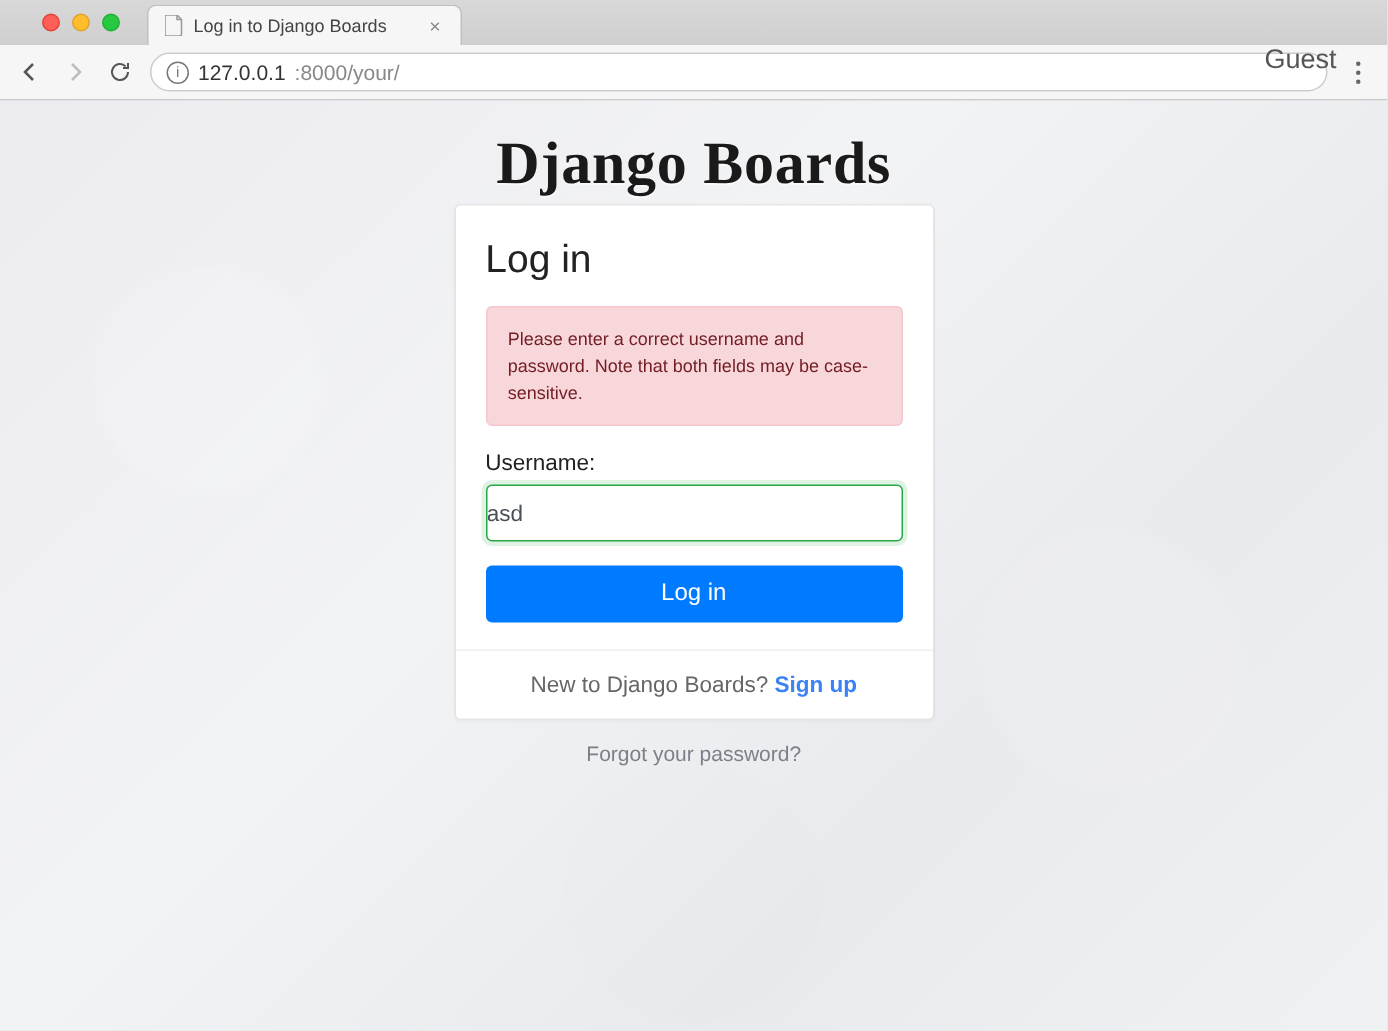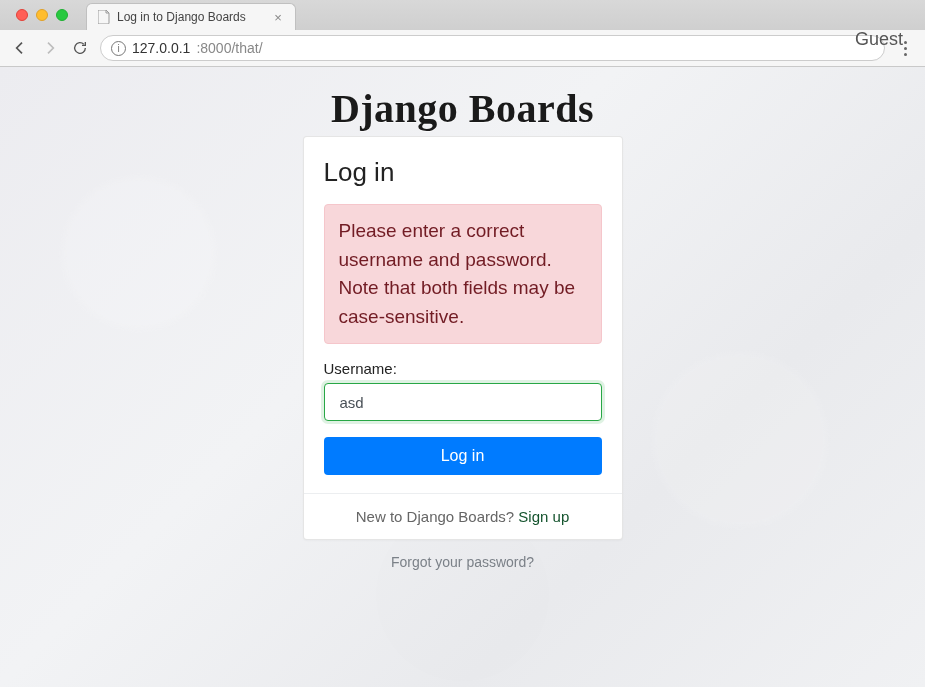--- a/index.html
+++ b/index.html
@@ -16,21 +16,21 @@
     }
     
     .browser-chrome {
       background: linear-gradient(#f6f6f6, #e8e8e8);
       border-bottom: 1px solid #c9c9c9;
     }
     .tab-bar {
       display: flex;
       align-items: center;
       height: 30px;
-      padding: 0 12px;
+      padding: 0 24px;
       background: linear-gradient(#d8d8d8, #cfcfcf);
       position: relative;
     }
     .traffic-lights {
       display: flex;
       gap: 8px;
       align-items: center;
       padding: 0 6px 0 4px;
     }
     .tl {
@@ -186,37 +186,37 @@
       font-weight: 500;
       color: #222;
       margin-bottom: 16px;
     }
     .alert-error {
       background: #f8d7da;
       border: 1px solid #f5c6cb;
       color: #721c24;
       border-radius: 4px;
       padding: 12px 14px;
-      font-size: 19px;
+      font-size: 12px;
       line-height: 1.5;
       margin-bottom: 16px;
     }
     .form-group { margin-bottom: 14px; }
     .form-group label {
       display: block;
       font-size: 15px;
       color: #222;
       margin-bottom: 6px;
     }
     .form-control {
       width: 100%;
       height: 38px;
       border: 1px solid #cfd4da;
       border-radius: 4px;
-      padding: 0 15px;
+      padding: 0 0;
       font-size: 15px;
       color: #495057;
       background: #fff;
     }
     .form-control.valid {
       border-color: #28a745;
       outline: none;
       box-shadow: 0 0 0 3px rgba(40,167,69,0.15);
     }
     .btn-primary {
@@ -232,21 +232,21 @@
       margin-top: 2px;
     }
     .card-footer {
       margin: 18px -20px -14px;
       border-top: 1px solid #eceef0;
       padding: 14px 10px;
       text-align: center;
       font-size: 15px;
       color: #666;
     }
-    .card-footer a { color: #14532d; text-decoration: none; }
+    .card-footer a { color: #3b82f6; text-decoration: none; font-weight: bold; }
     .below-card {
       text-align: center;
       margin-top: 14px;
       font-size: 14px;
     }
     .below-card a { color: #7b8188; text-decoration: none; text-align: center; }
   </style>
 </head>
 <body>
 
@@ -282,21 +282,21 @@
     </div>
     <div class="nav-btn">
       <svg viewBox="0 0 24 24" fill="none" stroke="#555" stroke-width="2">
           <path d="M20 12a8 8 0 1 1-2.34-5.66"></path>
           <polyline points="20 3 20 8 15 8"></polyline>
         </svg>
     </div>
     <div class="address-bar">
       <span class="info-icon">i</span>
       <span class="url-host">127.0.0.1</span>
-        <span class="url-rest">:8000/that/</span>
+        <span class="url-rest">:8000/your/</span>
     </div>
     <div class="kebab-btn">
       <span></span>
         <span></span>
         <span></span>
     </div>
   </div>
 </div>
 
 <div class="page-viewport">

